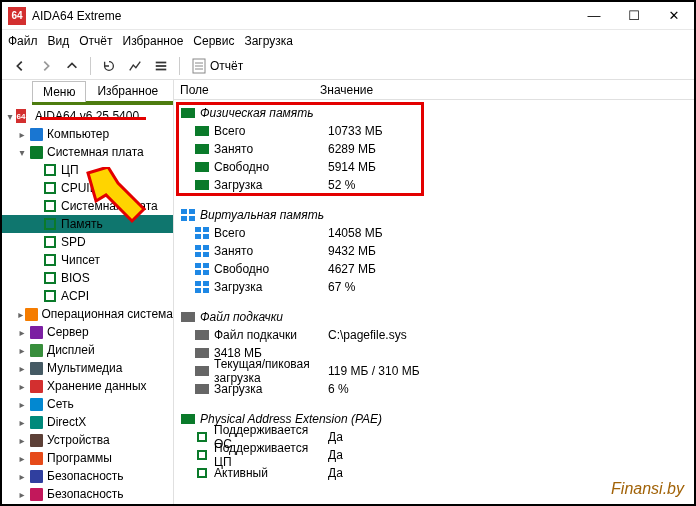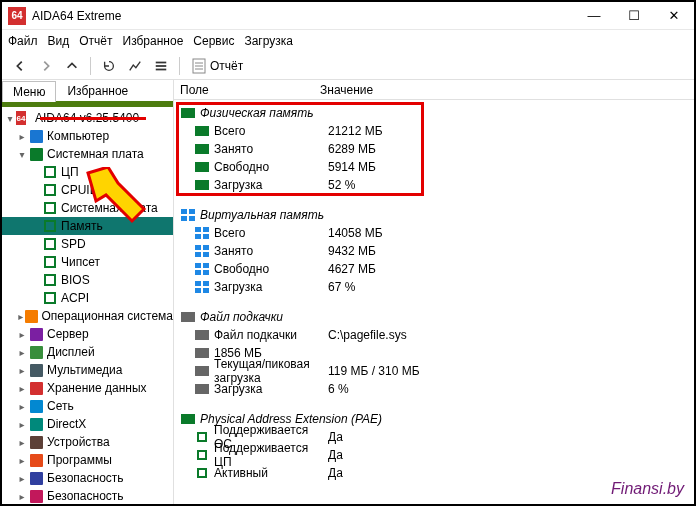--- a/index.html
+++ b/index.html
@@ -11,21 +11,21 @@
   .winbtn { width: 40px; height: 28px; display: inline-flex; align-items: center; justify-content: center; font-size: 13px; cursor: default; }
   .menubar { height: 22px; display: flex; align-items: center; padding: 0 6px; gap: 10px; }
   .menubar span { font-size: 12px; cursor: default; }
   .toolbar { height: 28px; display: flex; align-items: center; padding: 0 6px; gap: 2px; border-bottom: 1px solid #e0e0e0; }
   .tbtn { width: 24px; height: 22px; display: inline-flex; align-items: center; justify-content: center; border: 1px solid transparent; cursor: default; }
   .tbtn svg { width: 14px; height: 14px; }
   .tbsep { width: 1px; height: 18px; background: #ccc; margin: 0 4px; }
   .report-btn { display: inline-flex; align-items: center; gap: 4px; height: 22px; padding: 0 6px; }
   .main { display: flex; height: calc(100% - 78px); }
   .left { width: 172px; border-right: 1px solid #e0e0e0; display: flex; flex-direction: column; overflow: hidden; }
-  .tabs { display: flex; border-bottom: 6px solid #4d7c0f; }
+  .tabs { display: flex; border-bottom: 4px solid #4d7c0f; margin-left: 30px; }
   .tab { padding: 3px 10px; font-size: 12px; border: 1px solid transparent; border-bottom: none; cursor: default; }
   .tab.active { border-color: #c0c0c0; background: #fff; position: relative; top: 1px; }
   .tree { flex: 1; overflow-y: auto; padding: 2px 0; }
   .tnode { display: flex; align-items: center; height: 18px; padding-left: 2px; white-space: nowrap; cursor: default; }
   .twist { width: 12px; display: inline-flex; justify-content: center; color: #666; font-size: 10px; }
   .ticon { width: 16px; height: 16px; display: inline-flex; align-items: center; justify-content: center; margin-right: 3px; }
   .tlabel { font-size: 12px; }
   .tnode.sel { background: #0f766e; }
   .ind1 { padding-left: 14px; }
   .ind2 { padding-left: 28px; }
@@ -41,21 +41,21 @@
   .rlabel { width: 114px; font-size: 12px; }
   .rval { font-size: 12px; }
   .gap { height: 12px; }
   .redbox { position: absolute; border: 3px solid #e30000; pointer-events: none; }
   .underline { position: absolute; background: #e30000; height: 2px; pointer-events: none; }
   .arrow { position: absolute; pointer-events: none; }
   .chip { width: 14px; height: 10px; }
   .chip-green { background: #0a7a2a; }
   .chip-gray { background: #666; }
   .sq { width: 12px; height: 12px; border: 2px solid; }
-  .watermark { position: absolute; right: 10px; bottom: 6px; color: #701a75; font-size: 16px; font-style: italic; pointer-events: none; }
+  .watermark { position: absolute; right: 10px; bottom: 6px; color: #a16207; font-size: 16px; font-style: italic; pointer-events: none; }
 </style>
 </head>
 <body>
 
 <div class="titlebar">
   <span class="app-icon">64</span>
   <span class="title">AIDA64 Extreme</span>
   <div class="winbtns">
     <span class="winbtn">—</span>
     <span class="winbtn">☐</span>
@@ -300,21 +300,21 @@
           <span class="gicon">
             <span class="chip chip-green"></span>
           </span>
           <span class="glabel">Физическая память</span>
         </div>
         <div class="row">
           <span class="ricon">
             <span class="chip chip-green"></span>
           </span>
           <span class="rlabel">Всего</span>
-          <span class="rval">21212 МБ</span>
+          <span class="rval">10733 МБ</span>
         </div>
         <div class="row">
           <span class="ricon">
             <span class="chip chip-green"></span>
           </span>
           <span class="rlabel">Занято</span>
           <span class="rval">6289 МБ</span>
         </div>
         <div class="row">
           <span class="ricon">
@@ -401,21 +401,21 @@
           <span class="ricon">
             <span class="chip chip-gray"></span>
           </span>
           <span class="rlabel">Файл подкачки</span>
           <span class="rval">C:\pagefile.sys</span>
         </div>
         <div class="row">
           <span class="ricon">
             <span class="chip chip-gray"></span>
           </span>
-          <span class="rval">1856 МБ</span>
+          <span class="rval">3418 МБ</span>
         </div>
         <div class="row">
           <span class="ricon">
             <span class="chip chip-gray"></span>
           </span>
           <span class="rlabel">Текущая/пиковая загрузка</span>
           <span class="rval">119 МБ / 310 МБ</span>
         </div>
         <div class="row">
           <span class="ricon">

